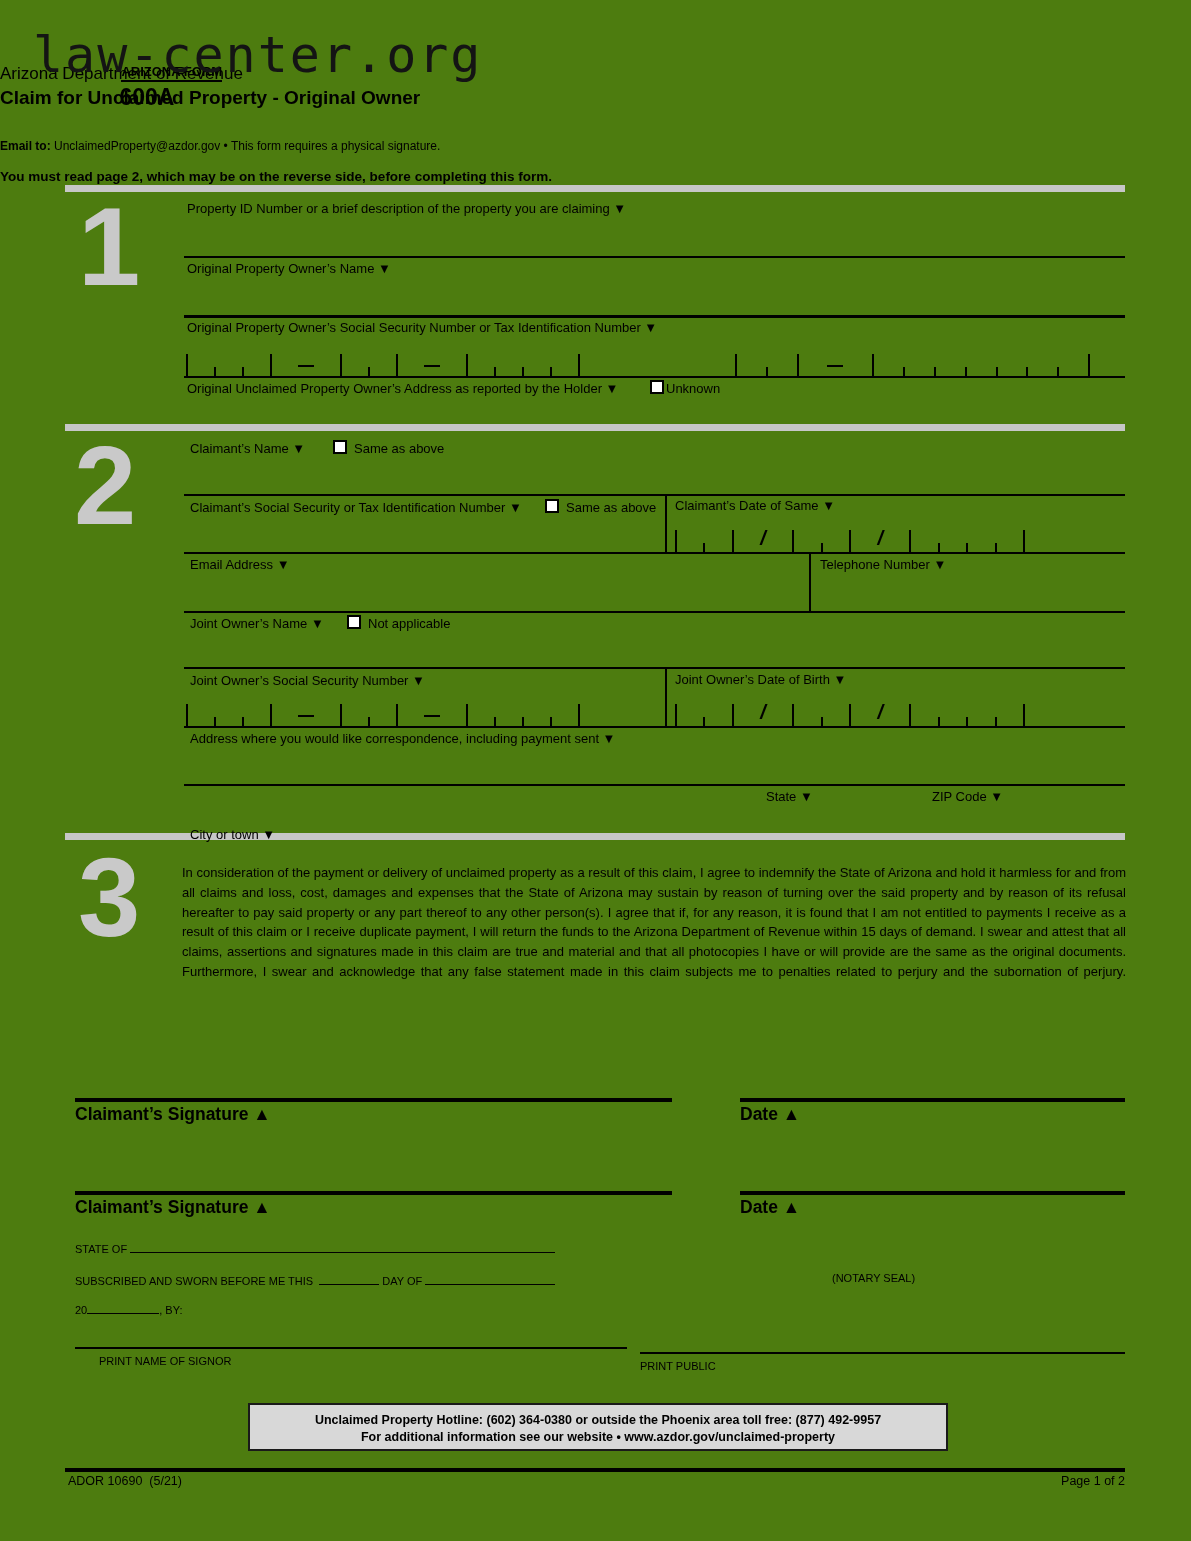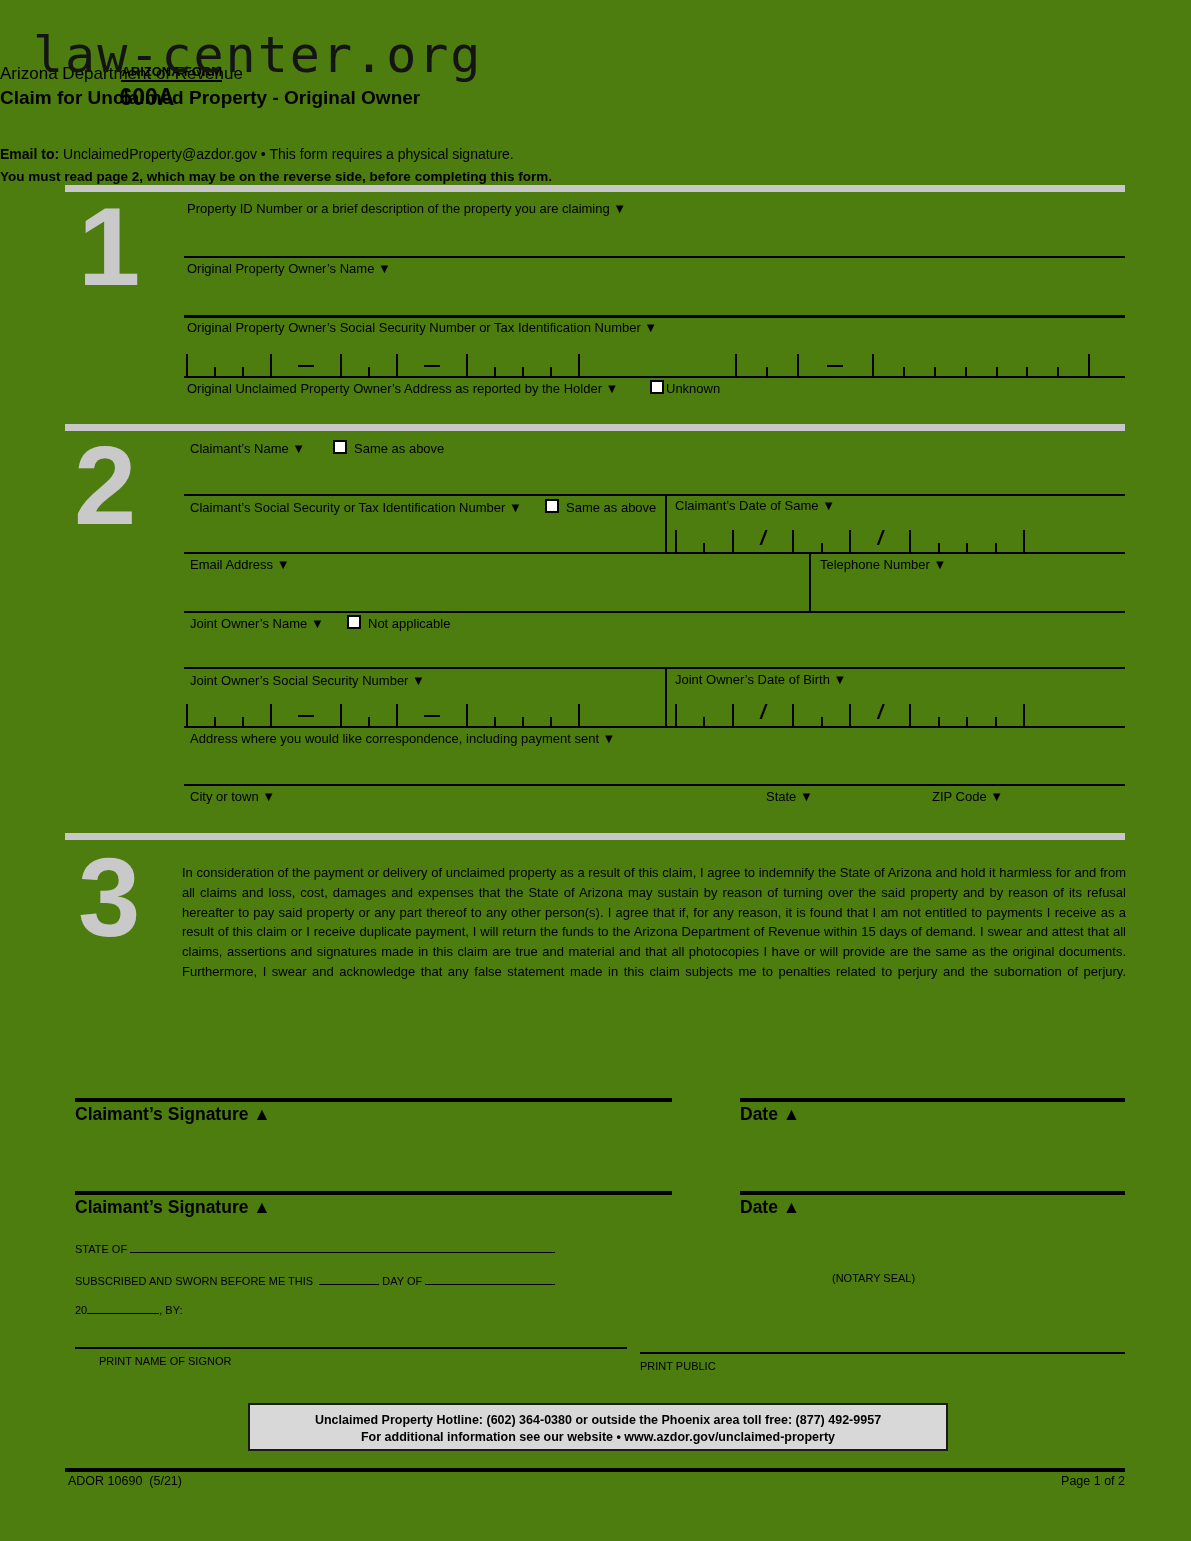--- a/index.html
+++ b/index.html
@@ -15,21 +15,21 @@
   .numeral { position:absolute; font-size:112px; font-weight:bold; line-height:0.85; }
   .cb { position:absolute; width:14px; height:14px; border:2px solid #000; background:#fff; }
   .field { position:absolute; background:transparent; }
   .blank { display:inline-block; border-bottom:1.5px solid #000; height:13px; vertical-align:baseline; }
 
   .watermark { position:absolute; left:33px; top:26px; font-family:"DejaVu Sans Mono", monospace;
                font-size:50px; letter-spacing:2px; color:#141414; z-index:6; white-space:nowrap; }
   .agency { position:absolute; left:0; width:100%; top:64px; font-size:17px; }
   .title  { position:absolute; left:0; width:100%; top:87px; font-size:19px; font-weight:bold; }
   .mailline { position:absolute; left:0; width:100%; top:122px; font-size:13.5px; }
-  .emailline { position:absolute; left:0; width:100%; top:146px; font-size:14px; }
+  .emailline { position:absolute; left:0; width:100%; top:139px; font-size:12px; }
   .notice { position:absolute; left:0; width:100%; top:169px; font-size:13.5px; font-weight:bold; }
 
   .formlabel { position:absolute; left:72px; top:64px; width:150px; text-align:right;
                font-size:13px; font-weight:bold; }
   .formlabel span { border-bottom:2px solid #000; padding-bottom:1px; }
   .formnumber { position:absolute; left:72px; top:84px; width:150px; text-align:center;
                 font-size:23px; font-weight:bold; }
 
   .comb { position:absolute; display:flex; align-items:flex-end; justify-content:space-between; height:24px; }
   .comb .ct { width:2px; height:22px; background:#000; }
@@ -196,21 +196,21 @@
       <span class="cs"></span>
       <span class="cs"></span>
       <span class="ct"></span>
     </div>
   <div class="hline" style="left:184px; top:726px; width:941px;"></div>
 
   <div class="lbl" style="left:190px; top:731px;">Address where you would like correspondence, including payment sent  ▼</div>
   <div class="field" style="left:184px; top:748px; width:941px; height:35px;"></div>
   <div class="hline" style="left:184px; top:784px; width:941px; height:1.5px;"></div>
 
-  <div class="lbl" style="left:190px; top:789px;">City or town ▼</div>
+  <div class="lbl" style="left:190px; top:827px;">City or town ▼</div>
   <div class="lbl" style="left:766px; top:789px;">State ▼</div>
   <div class="lbl" style="left:932px; top:789px;">ZIP Code ▼</div>
   <div class="field" style="left:184px; top:805px; width:570px; height:26px;"></div>
   <div class="field" style="left:760px; top:805px; width:160px; height:26px;"></div>
   <div class="field" style="left:928px; top:805px; width:197px; height:26px;"></div>
 
   <div class="numeral" style="left:78px; top:850px; color:#c9c9c9;">3</div>
   <div class="para">In consideration of the payment or delivery of unclaimed property as a result of this claim, I agree to indemnify the State of Arizona and hold it harmless for and from all claims and loss, cost, damages and expenses that the State of Arizona may sustain by reason of turning over the said property and by reason of its refusal hereafter to pay said property or any part thereof to any other person(s).  I agree that if, for any reason, it is found that I am not entitled to payments I receive as a result of this claim or I receive duplicate payment, I will return the funds to the Arizona Department of Revenue within 15 days of demand.  I swear and attest that all claims, assertions and signatures made in this claim are true and material and that all photocopies I have or will provide are the same as the original documents.  Furthermore, I swear and acknowledge that any false statement made in this claim subjects me to penalties related to perjury and the subornation of perjury.</div>
 
   <div class="thick" style="left:75px; top:1098px; width:597px;"></div>

